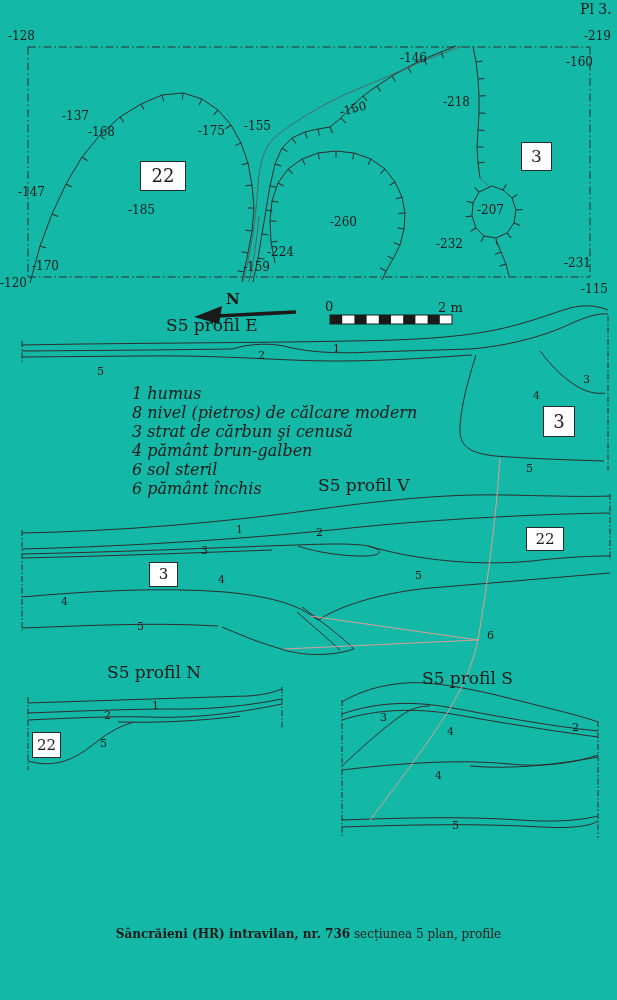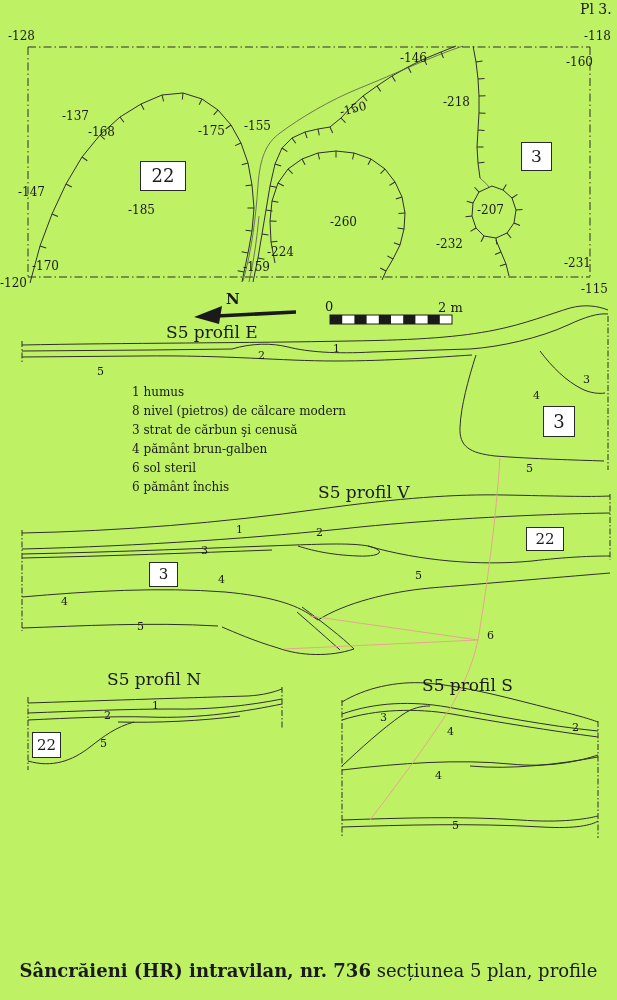--- a/index.html
+++ b/index.html
@@ -1,31 +1,31 @@
 <!DOCTYPE html>
 <html><head>
 <meta charset="utf-8">
 <style>
   html,body{margin:0;padding:0;background:#888;}
-  #page{position:relative;width:617px;height:1000px;background:#bef264;overflow:hidden;
+  #page{position:relative;width:617px;height:1000px;background:#14b8a6;overflow:hidden;
         font-family:"DejaVu Serif",serif;color:#1a1a1a;}
   #page svg{position:absolute;left:0;top:0;}
   .ln{fill:none;stroke:#2e2e2e;stroke-width:1;}
   .lnthin{fill:none;stroke:#555;stroke-width:0.8;}
   .dd{fill:none;stroke:#2e2e2e;stroke-width:1;stroke-dasharray:8,3,1.5,3;}
   .ddv{fill:none;stroke:#2e2e2e;stroke-width:1;stroke-dasharray:6,2,1.5,2;}
   .red{fill:none;stroke:#ec9b95;stroke-width:0.9;}
   .lbl{position:absolute;font-size:12px;white-space:nowrap;line-height:1;}
   .plbl{position:absolute;font-size:11px;white-space:nowrap;line-height:1;}
   .fbox{position:absolute;border:1.3px solid #2a2a2a;background:#fff;display:flex;
         align-items:center;justify-content:center;line-height:1;}
-  .title{position:absolute;font-size:17px;white-space:nowrap;line-height:1;margin-top:7px;}
-  .legend-line{position:absolute;left:132px;font-size:12px;white-space:nowrap;line-height:1;}
+  .title{position:absolute;font-size:17px;white-space:nowrap;line-height:1;}
+  .legend-line{position:absolute;left:132px;font-size:16px;white-space:nowrap;line-height:1;font-style:italic;}
   .caption{position:absolute;left:0;top:926px;width:617px;text-align:center;
-           font-size:18px;line-height:17.5px;margin-top:36px;}
+           font-size:12px;line-height:17.5px;}
   .caption b{font-weight:bold;}
   .plate{position:absolute;left:580px;top:1px;font-size:14px;}
   .north{position:absolute;left:226px;top:290px;font-size:15px;font-weight:bold;}
   .scale0{position:absolute;left:325px;top:299px;font-size:13px;}
   .scale1{position:absolute;left:438px;top:300px;font-size:13px;}
   .tilt{transform:rotate(-14deg);transform-origin:left center;}
 </style>
 </head>
 <body>
 
@@ -132,21 +132,21 @@
       <path class="red" d="M500,458 C496,518 488,580 478,640"></path>
       <path class="red" d="M478,640 L310,616"></path>
       <path class="red" d="M478,640 L284,649"></path>
       <path class="red" d="M478,640 C472,668 461,690 449,710 C426,746 396,786 370,820"></path>
     </g>
   </svg>
 
   <span class="plate">Pl 3.</span>
 
   <span class="lbl" style="left:8px;top:30px">-128</span>
-  <span class="lbl" style="left:584px;top:30px">-118</span>
+  <span class="lbl" style="left:584px;top:30px">-219</span>
   <span class="lbl" style="left:0px;top:277px">-120</span>
   <span class="lbl" style="left:581px;top:283px">-115</span>
   <span class="lbl" style="left:566px;top:56px">-160</span>
   <span class="lbl" style="left:564px;top:257px">-231</span>
   <span class="lbl" style="left:32px;top:260px">-170</span>
 
   <span class="lbl" style="left:400px;top:52px">-146</span>
   <span class="lbl" style="left:443px;top:96px">-218</span>
   <span class="lbl" style="left:62px;top:110px">-137</span>
   <span class="lbl" style="left:88px;top:126px">-168</span>

